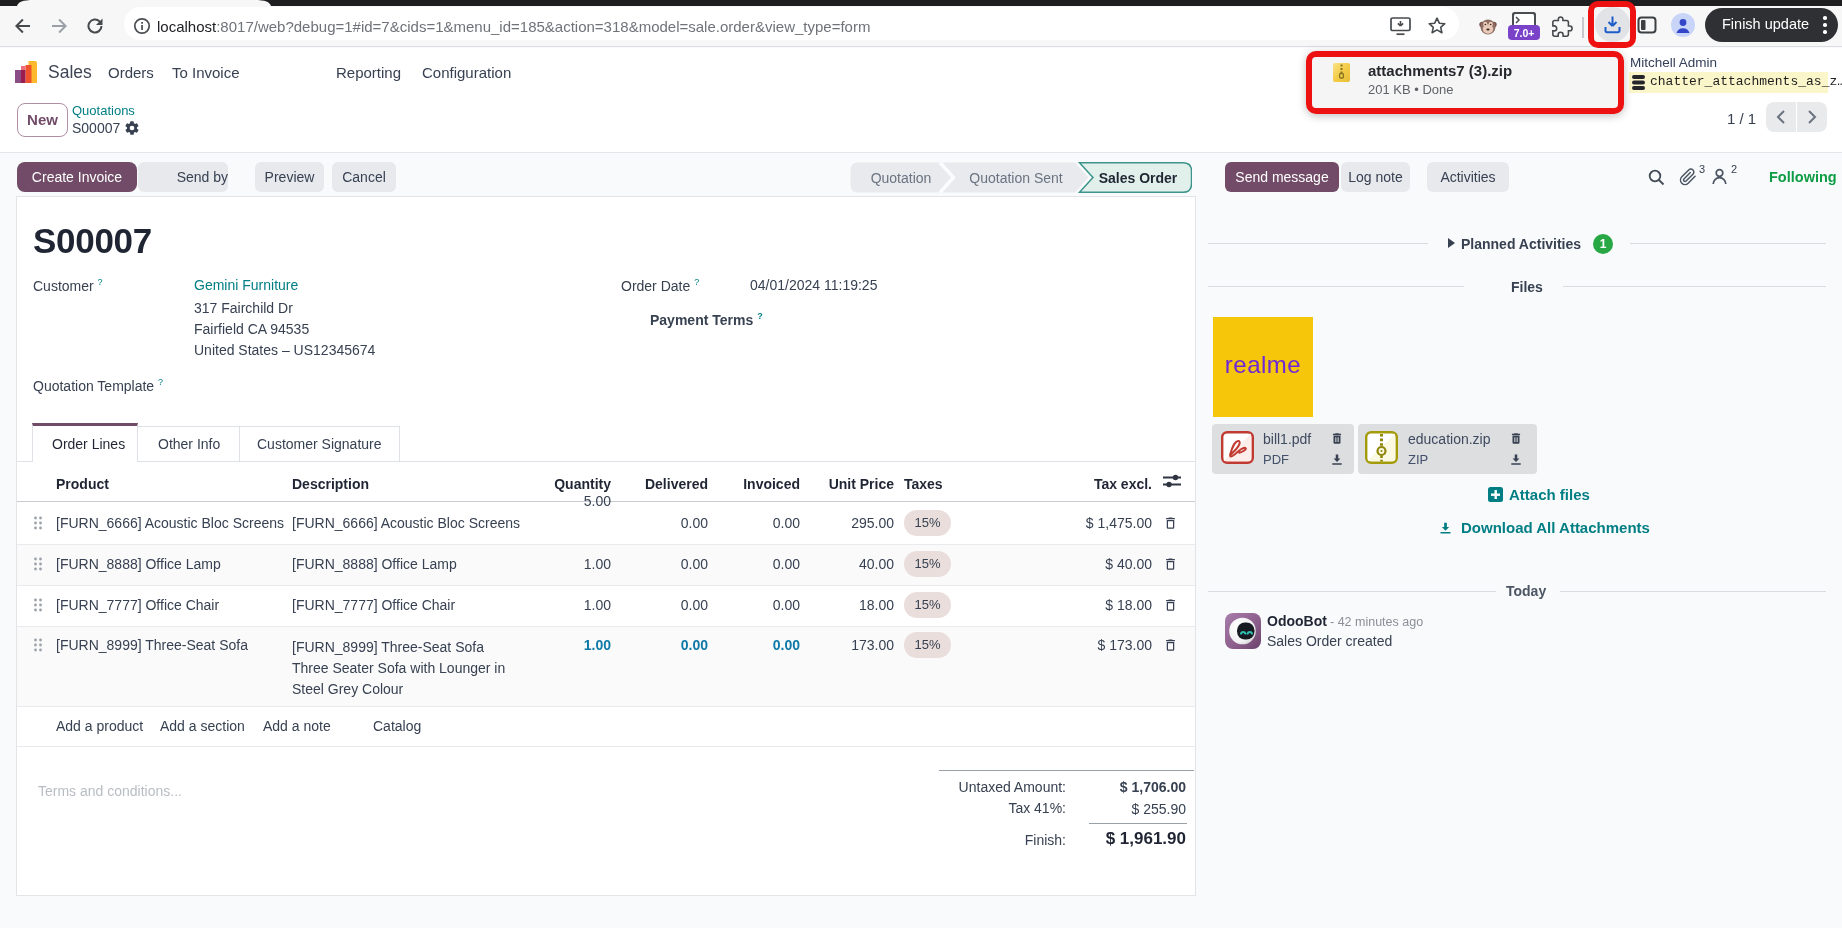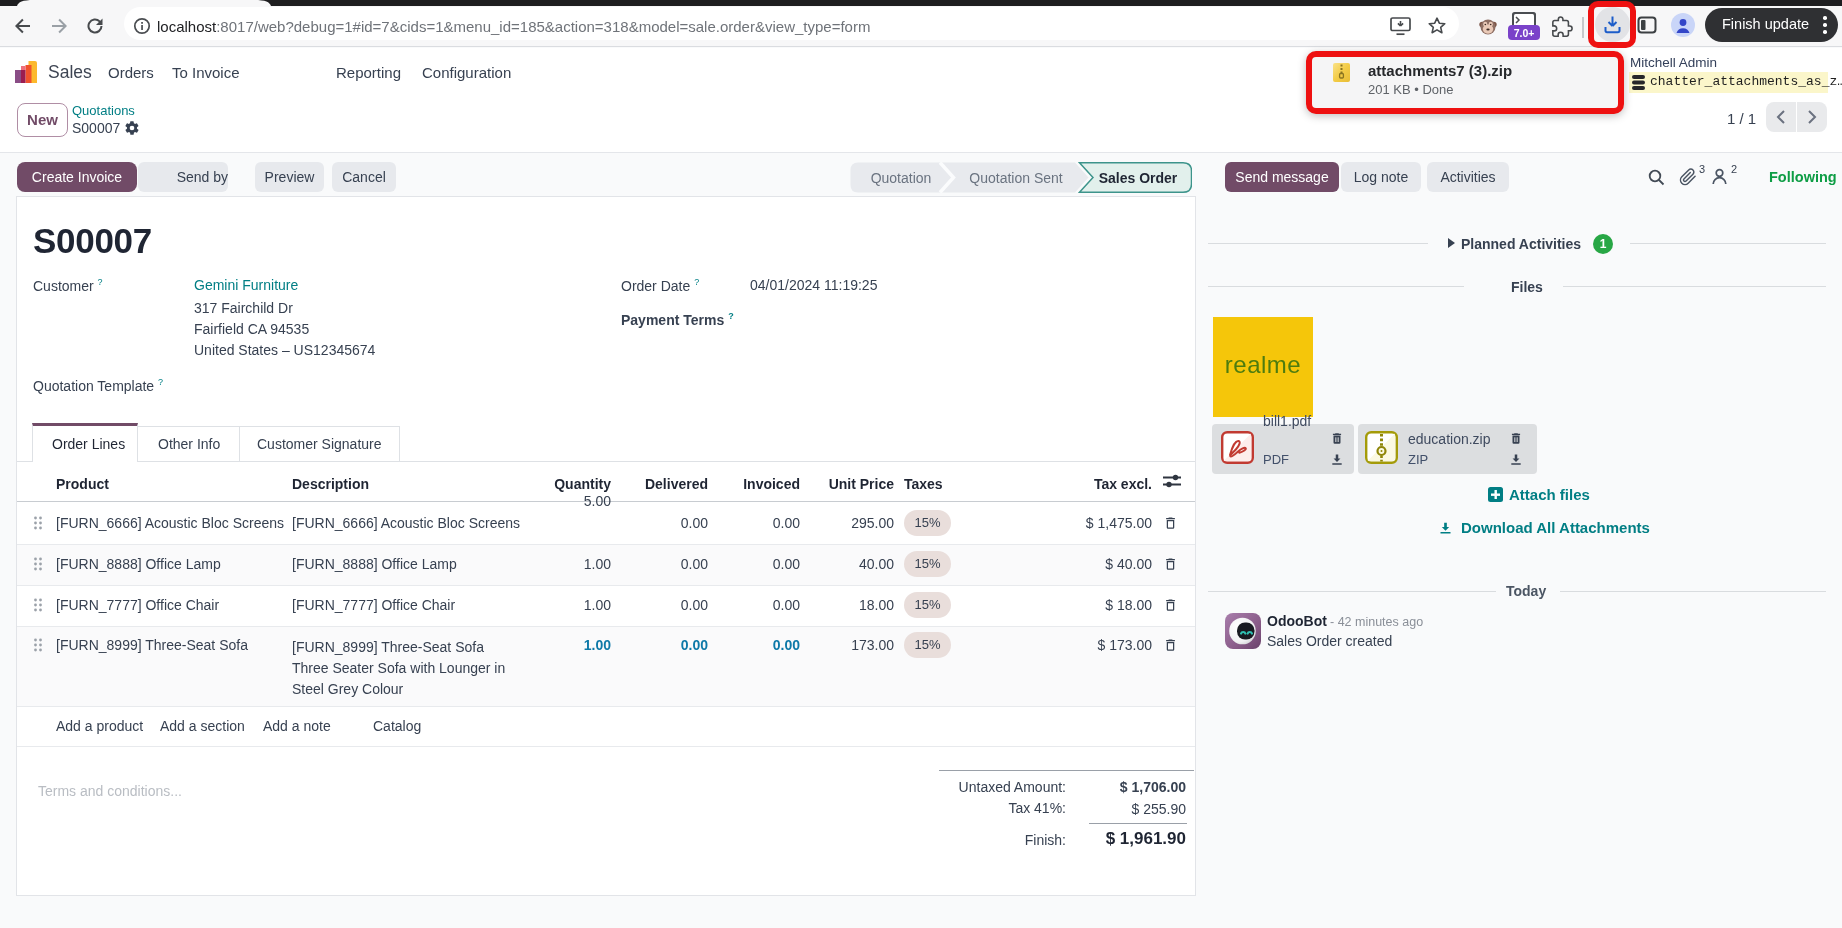--- a/index.html
+++ b/index.html
@@ -166,21 +166,21 @@
 
 <div class="abs lbl" style="left:33px; top:277px;">Customer <span class="sup">?</span></div>
 <div class="abs lbl teal" style="left:194px; top:277px;">Gemini Furniture</div>
 <div class="abs lbl" style="left:194px; top:300px;">317 Fairchild Dr</div>
 <div class="abs lbl" style="left:194px; top:321px;">Fairfield CA 94535</div>
 <div class="abs lbl" style="left:194px; top:342px;">United States – US12345674</div>
 <div class="abs lbl" style="left:33px; top:377px;">Quotation Template <span class="sup">?</span></div>
 
 <div class="abs lbl" style="left:621px; top:277px;">Order Date <span class="sup">?</span></div>
 <div class="abs lbl" style="left:750px; top:277px;">04/01/2024 11:19:25</div>
-<div class="abs lbl" style="left:621px; top:311px; font-weight:700;">Payment Terms <span class="sup">?</span></div>
+<div class="abs lbl" style="left:650px; top:311px; font-weight:700;">Payment Terms <span class="sup">?</span></div>
 
 <div class="abs" style="left:32px; top:423px; width:106px; height:39px; background:#fff; border:1px solid #dee1e5; border-bottom:none; border-top:3px solid #714B67;"></div>
 <div class="abs" style="left:138px; top:426px; width:102px; height:36px; border-right:1px solid #dee1e5; border-top:1px solid #dee1e5;"></div>
 <div class="abs" style="left:240px; top:426px; width:160px; height:36px; border-right:1px solid #dee1e5; border-top:1px solid #dee1e5;"></div>
 <div class="abs" style="left:17px; top:461px; width:15px; height:1px; background:#dee1e5;"></div>
 <div class="abs" style="left:138px; top:461px; width:1057px; height:1px; background:#dee1e5;"></div>
 <div class="abs" style="left:52px; top:436px; font-size:14px; color:#1f2533; font-weight:400;">Order Lines</div>
 <div class="abs" style="left:158px; top:436px; font-size:14px; color:#374151;">Other Info</div>
 <div class="abs" style="left:257px; top:436px; font-size:14px; color:#374151;">Customer Signature</div>
 
@@ -316,21 +316,21 @@
 <svg class="abs" style="left:850px; top:162px;" width="342" height="31" viewBox="0 0 342 31">
   <path d="M8,0.5 H225 L238.5,15.5 L225,30.5 H8 Q0.5,30.5 0.5,23 V8 Q0.5,0.5 8,0.5 Z" fill="#e8eaee"></path>
   <path d="M90,0.5 L103.5,15.5 L90,30.5" fill="none" stroke="#fbfcfd" stroke-width="3.5"></path>
   <path d="M229.5,0.75 L243,15.5 L229.5,30.25 H333 Q341.5,30.25 341.5,22 V9 Q341.5,0.75 333,0.75 Z" fill="#e2f0ec" stroke="#3d948b" stroke-width="1.5"></path>
   <text x="51" y="20.5" font-size="14" fill="#6a7380" text-anchor="middle">Quotation</text>
   <text x="166" y="20.5" font-size="14" fill="#6a7380" text-anchor="middle">Quotation Sent</text>
   <text x="288" y="20.5" font-size="14" font-weight="bold" fill="#1f2533" text-anchor="middle">Sales Order</text>
 </svg>
 
 <div class="btn primary" style="left:1225px; width:114px;">Send message</div>
-<div class="btn" style="left:1341px; width:80px;">Log note</div>
+<div class="btn" style="left:1341px; width:69px;">Log note</div>
 <div class="btn" style="left:1427px; width:82px;">Activities</div>
 <div class="abs" style="left:1769px; top:169px; font-size:14.5px; font-weight:700; color:#0e9d45;">Following</div>
 <svg class="abs" style="left:1648px; top:169px;" width="17" height="17" viewBox="0 0 17 17">
     <circle cx="7" cy="7" r="5.3" fill="none" stroke="#424a55" stroke-width="1.8"></circle>
     <path d="M11 11l4.5 4.5" stroke="#424a55" stroke-width="1.8"></path>
   </svg>
 <svg class="abs" style="left:1679px; top:168px;" width="18" height="18" viewBox="0 0 24 24">
     <path d="M21.44 11.05l-9.19 9.19a6 6 0 0 1-8.49-8.49l9.19-9.19a4 4 0 1 1 5.66 5.66l-9.2 9.19a2 2 0 0 1-2.83-2.83l8.49-8.48" fill="none" stroke="#4b5563" stroke-width="2" stroke-linecap="round"></path>
   </svg>
 <div class="abs" style="left:1699px; top:163px; font-size:11px; color:#374151;">3</div>
@@ -346,25 +346,25 @@
     <path d="M2,1 L9,6 L2,11 Z" fill="#374151"></path>
   </svg>
 <div class="ctext" style="left:1461px; top:236px;">Planned Activities</div>
 <div class="abs" style="left:1593px; top:234px; width:20px; height:20px; border-radius:50%; background:#28a745; color:#fff; font-size:12px; font-weight:700; text-align:center; line-height:20px;">1</div>
 
 <div class="divline" style="left:1208px; top:286px; width:256px;"></div>
 <div class="divline" style="left:1563px; top:286px; width:263px;"></div>
 <div class="ctext" style="left:1511px; top:279px;">Files</div>
 
 <div class="abs" style="left:1213px; top:317px; width:100px; height:100px; background:#f5c60a;"></div>
-<div class="abs" style="left:1213px; top:351px; width:100px; text-align:center; font-size:24px; color:#4d7c0f; letter-spacing:0.5px;">realme</div>
+<div class="abs" style="left:1213px; top:351px; width:100px; text-align:center; font-size:24px; color:#6d28d9; letter-spacing:0.5px;">realme</div>
 
 <div class="abs" style="left:1212px; top:424px; width:142px; height:50px; background:#dcdee0; border-radius:4px;"></div>
 <div class="abs" style="left:1358px; top:424px; width:179px; height:50px; background:#dcdee0; border-radius:4px;"></div>
-<div class="abs" style="left:1263px; top:413px; font-size:14px; color:#3f4a5f;">bill1.pdf</div>
+<div class="abs" style="left:1263px; top:431px; font-size:14px; color:#3f4a5f;">bill1.pdf</div>
 <div class="abs" style="left:1263px; top:452px; font-size:13px; color:#42506a;">PDF</div>
 <div class="abs" style="left:1408px; top:431px; font-size:14px; color:#3f4a5f;">education.zip</div>
 <div class="abs" style="left:1408px; top:452px; font-size:13px; color:#42506a;">ZIP</div>
 
 <svg class="abs" style="left:1221px; top:431px;" width="33" height="33" viewBox="0 0 33 33">
     <rect x="1.2" y="1.2" width="30.6" height="30.6" rx="5" fill="#fff" stroke="#c13a31" stroke-width="2.4"></rect>
     <path d="M2.5 30 L30 2.5 V27 a3 3 0 0 1-3 3 Z" fill="#fdeeec"></path>
     <path d="M9 24 C11 16.5 14.5 9.5 17.5 10 C20 10.5 18.5 14.5 14.8 18.5 C11.5 22 8.5 24.5 9.3 25.4 C10.2 26.3 13.2 24 16.5 21 C20.3 17.6 23.8 16 24.7 17.3 C25.4 18.4 22.5 20.6 18.3 21.8" fill="none" stroke="#c13a31" stroke-width="2" stroke-linecap="round"></path>
   </svg>
 <svg class="abs" style="left:1365px; top:431px;" width="33" height="33" viewBox="0 0 33 33">

